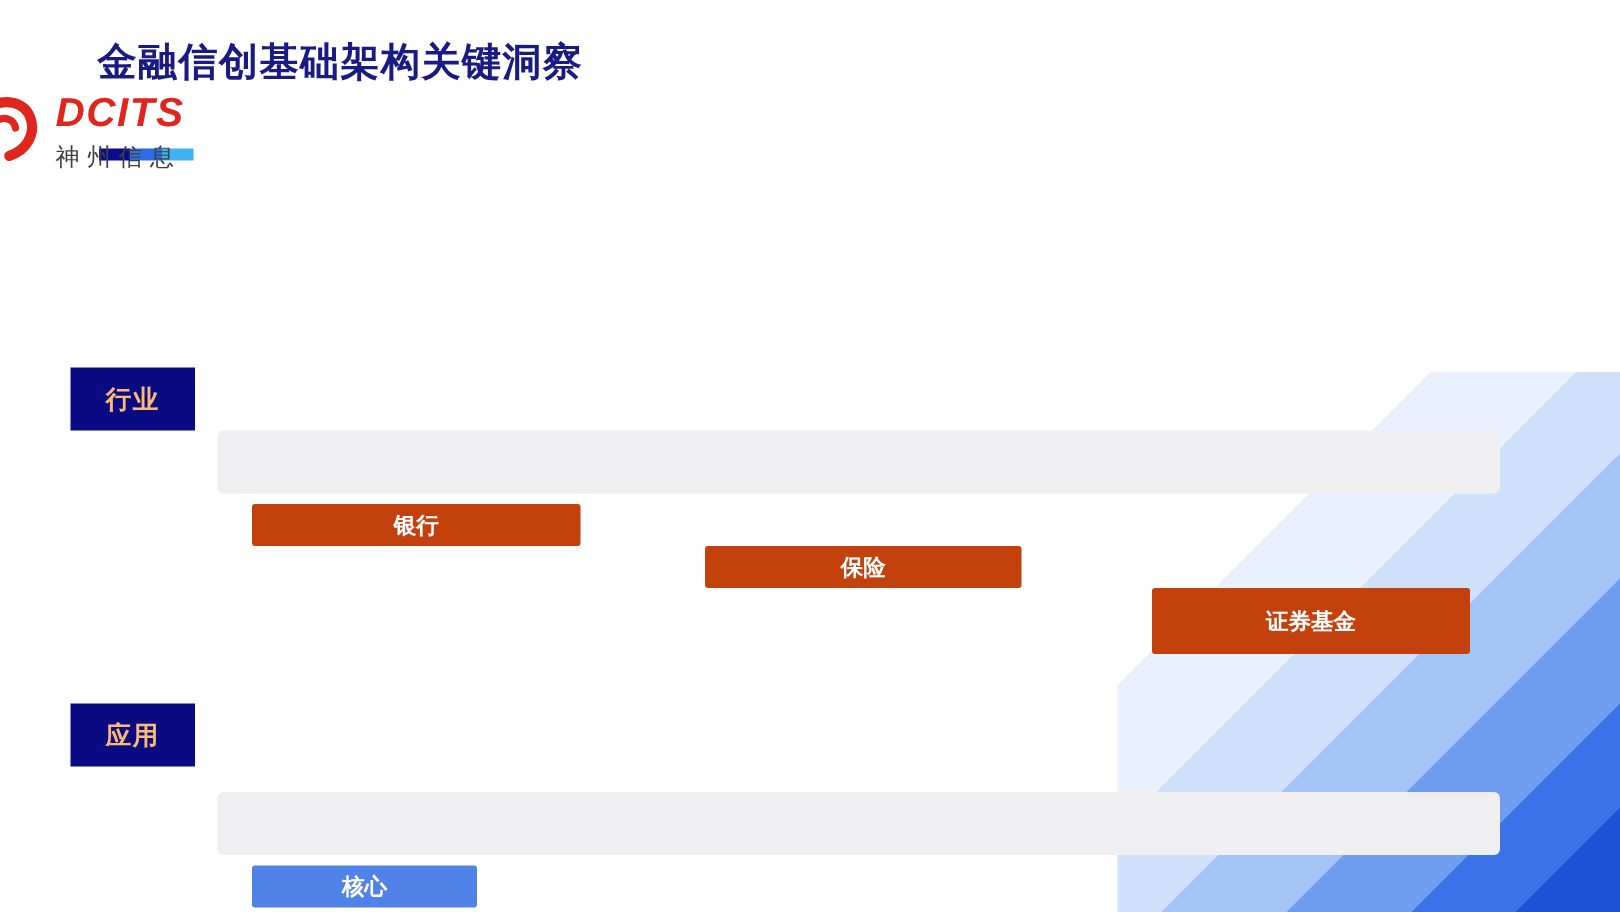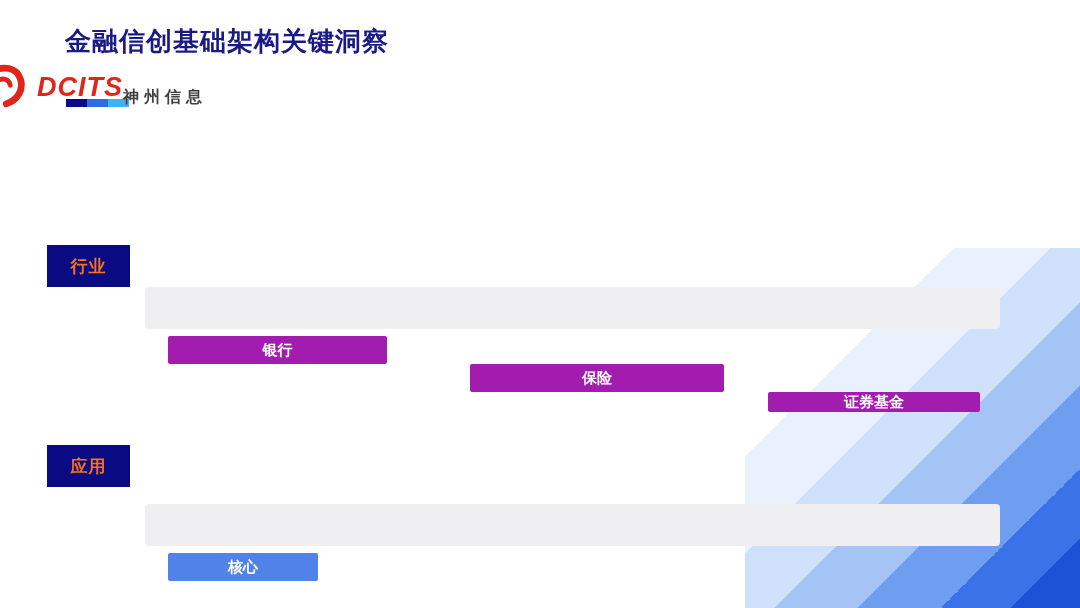--- a/index.html
+++ b/index.html
@@ -7,33 +7,33 @@
   body { font-family:"Liberation Sans","DejaVu Sans",sans-serif; }
   .slide { position:relative; width:1080px; height:608px; background:#ffffff; overflow:hidden; }
 
   
   .title { position:absolute; left:65px; top:24px; font-size:26px; font-weight:bold; color:#1a1a85; letter-spacing:1px; }
   .underline { position:absolute; left:66px; top:64px; display:flex; height:8px; width:63px; }
   .underline span { flex:1; height:100%; }
   .u1 { background:#0a0a8c; } .u2 { background:#2d6de3; } .u3 { background:#3fb2f2; }
 
   .logo { position:absolute; right:30px; top:18px; display:flex; align-items:center; gap:9px; }
-  .logo-text { display:flex; flex-direction:row; line-height:1.1;align-items:center; }
+  .logo-text { display:flex; flex-direction:column; line-height:1.1; }
   .logo-brand { font-size:27px; font-weight:bold; font-style:italic; color:#e0251c; letter-spacing:1px; }
-  .logo-company { font-size:16px; font-weight:bold; color:#3f3f3f; letter-spacing:5px; margin-top:17px; }
+  .logo-company { font-size:16px; font-weight:normal; color:#3f3f3f; letter-spacing:5px; margin-top:6px; }
 
   .subtitle { position:absolute; left:0; top:100px; width:1080px; text-align:center; font-size:19px; font-weight:bold; color:#0d0d0d; letter-spacing:1px; }
 
   
-  .navy-label { position:absolute; background:#0a0a82; color:#f97316; font-size:17px; font-weight:bold;
+  .navy-label { position:absolute; background:#0a0a82; color:#fdba74; font-size:17px; font-weight:bold;
                 display:flex; align-items:center; justify-content:center; letter-spacing:1px; }
   .strip { position:absolute; background:#efeff1; border-radius:4px; }
   .btn { position:absolute; color:#ffffff; font-size:15px; font-weight:bold; text-align:center;
          display:flex; align-items:center; justify-content:center; border-radius:2px; white-space:nowrap; }
-  .btn-industry { background:#a21caf; }
+  .btn-industry { background:#c2410c; }
   .btn-app { background:#5082e8; }
 
   
   .corner-deco { position:absolute; right:0; bottom:0; width:335px; height:360px; z-index:0;
     background:linear-gradient(135deg,
       rgba(255,255,255,0) 0% 30%,
       #e9f1fc 30% 44%,
       #cfe0fa 44% 56%,
       #a5c4f6 56% 68%,
       #6f9df0 68% 80%,
@@ -66,20 +66,20 @@
     <div class="logo-text">
       <span class="logo-brand">DCITS</span>
       <span class="logo-company">神州信息</span>
     </div>
   </div>
 
 
   <div class="navy-label layer" style="left:47px;top:148px;width:83px;height:42px;">行业</div>
   <div class="strip layer" style="left:145px;top:148px;width:855px;height:42px;"></div>
   <div class="btn btn-industry layer" style="left:168px;top:155px;width:219px;height:28px;">银行</div>
-  <div class="btn btn-industry layer" style="left:470px;top:155px;width:254px;height:28px;">保险</div>
-  <div class="btn btn-industry layer" style="left:768px;top:155px;width:212px;height:20px;">证券基金</div>
+  <div class="btn btn-industry layer" style="left:470px;top:155px;width:211px;height:28px;">保险</div>
+  <div class="btn btn-industry layer" style="left:768px;top:155px;width:212px;height:44px;">证券基金</div>
 
   <div class="navy-label layer" style="left:47px;top:188px;width:83px;height:42px;">应用</div>
   <div class="strip layer" style="left:145px;top:205px;width:855px;height:42px;"></div>
   <div class="btn btn-app layer" style="left:168px;top:212px;width:150px;height:28px;">核心</div>
 
 </div>
 
 </body></html>

